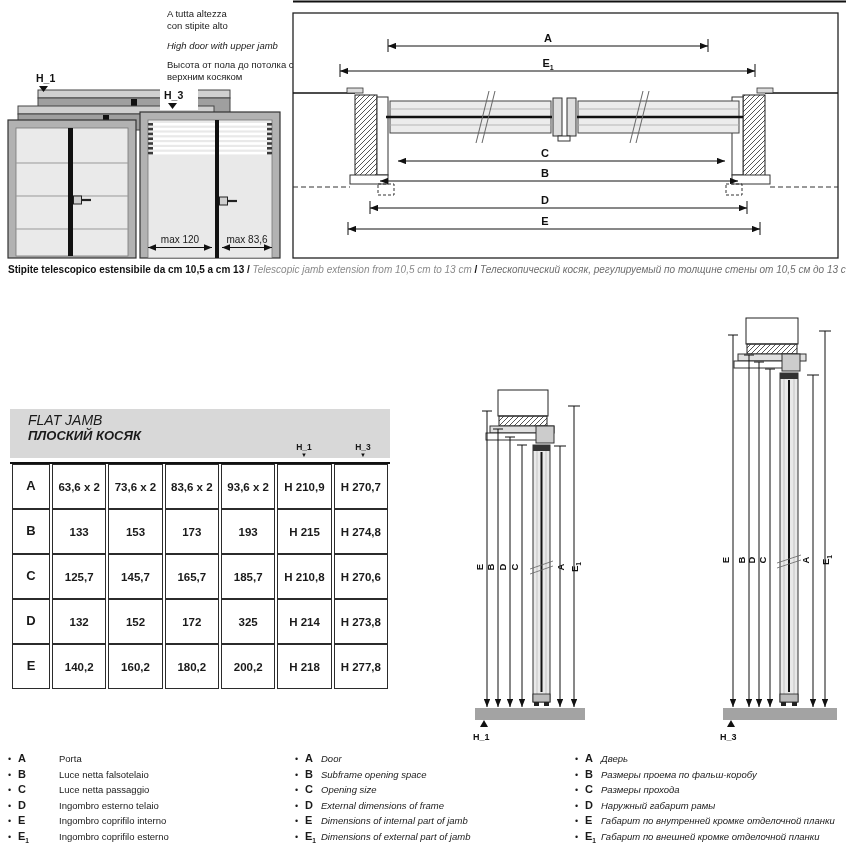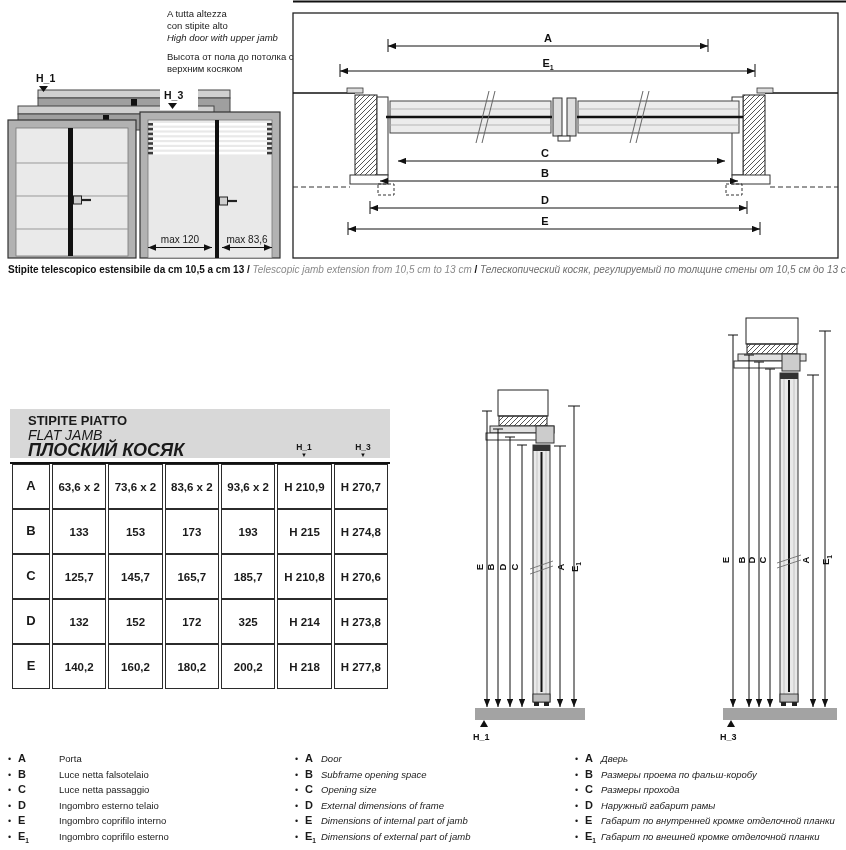--- a/index.html
+++ b/index.html
@@ -1,34 +1,34 @@
 <!DOCTYPE html>
 <html><head>
 <meta charset="utf-8">
 <style>
   html,body{margin:0;padding:0;background:#fff;}
   #page{position:relative;width:846px;height:850px;background:#fff;overflow:hidden;
         font-family:"Liberation Sans",sans-serif;color:#1a1a1a;}
   .abs{position:absolute;}
   
   .intro{left:167px;top:8px;font-size:9.5px;line-height:12px;}
-  .intro .en{font-style:italic;}
+  .intro .en{margin-top:8px;font-style:italic;}
   .intro .ru{margin-top:7px;}
   
   .caption{left:8px;top:264px;width:834px;font-size:10px;white-space:nowrap;}
   .caption .it{font-weight:bold;color:#111;}
   .caption .sep{font-weight:bold;color:#111;}
   .caption .en{font-style:italic;color:#8a8a8a;}
   .caption .ru{font-style:italic;color:#6d6d6d;}
   
   .tbl-header{left:10px;top:409px;width:380px;height:49px;background:#d8d8d8;
               padding:4px 0 0 18px;box-sizing:border-box;}
   .tbl-header .t1{font-weight:bold;font-size:13px;line-height:15px;}
   .tbl-header .t2{font-weight:normal;font-style:italic;font-size:14px;line-height:15px;}
-  .tbl-header .t3{font-weight:bold;font-style:italic;font-size:18px;line-height:15px;}
+  .tbl-header .t3{font-weight:bold;font-style:italic;font-size:13px;line-height:15px;}
   .hcol{position:absolute;top:442px;width:34px;text-align:center;font-size:8.5px;font-weight:bold;}
   .hcol .tri{display:block;font-size:6px;line-height:6px;color:#111;}
   .tbl-top-line{left:10px;top:462px;width:380px;height:0;border-top:2.5px solid #111;}
   table.spec{position:absolute;left:10px;top:464px;width:380px;border-collapse:separate;border-spacing:2px 0;table-layout:fixed;}
   table.spec th,table.spec td{border:1px solid #2b2b2b;height:41px;text-align:center;vertical-align:middle;background:#fff;}
   table.spec th{width:34px;font-size:13px;font-weight:bold;}
   table.spec td{font-size:11.5px;font-weight:bold;margin-top:32px;}
   sub{font-size:0.6em;}
   
   .legend{top:752px;width:278px;font-size:9.5px;}
@@ -235,21 +235,20 @@
       <line x1="58" y1="229" x2="470" y2="229" marker-start="url(#ahp)" marker-end="url(#ahp)"></line>
     </g>
     <text class="dimlabel" x="255" y="225" text-anchor="middle">E</text>
   </svg>
 
   <div class="abs caption">
     <span class="it">Stipite telescopico estensibile da cm 10,5 a cm 13</span><span class="sep"> / </span><span class="en">Telescopic jamb extension from 10,5 cm to 13 cm</span><span class="sep"> / </span><span class="ru">Телескопический косяк, регулируемый по толщине стены от 10,5 см до 13 см.</span>
   </div>
 
   <div class="abs tbl-header">
-    <div class="t1">STIPITE PIATTO</div>
     <div class="t2">FLAT JAMB</div>
     <div class="t3">ПЛОСКИЙ КОСЯК</div>
   </div>
   <div class="abs hcol" style="left:287px">
     <span>H_1</span>
     <span class="tri">▼</span>
   </div>
   <div class="abs hcol" style="left:346px">
     <span>H_3</span>
     <span class="tri">▼</span>

